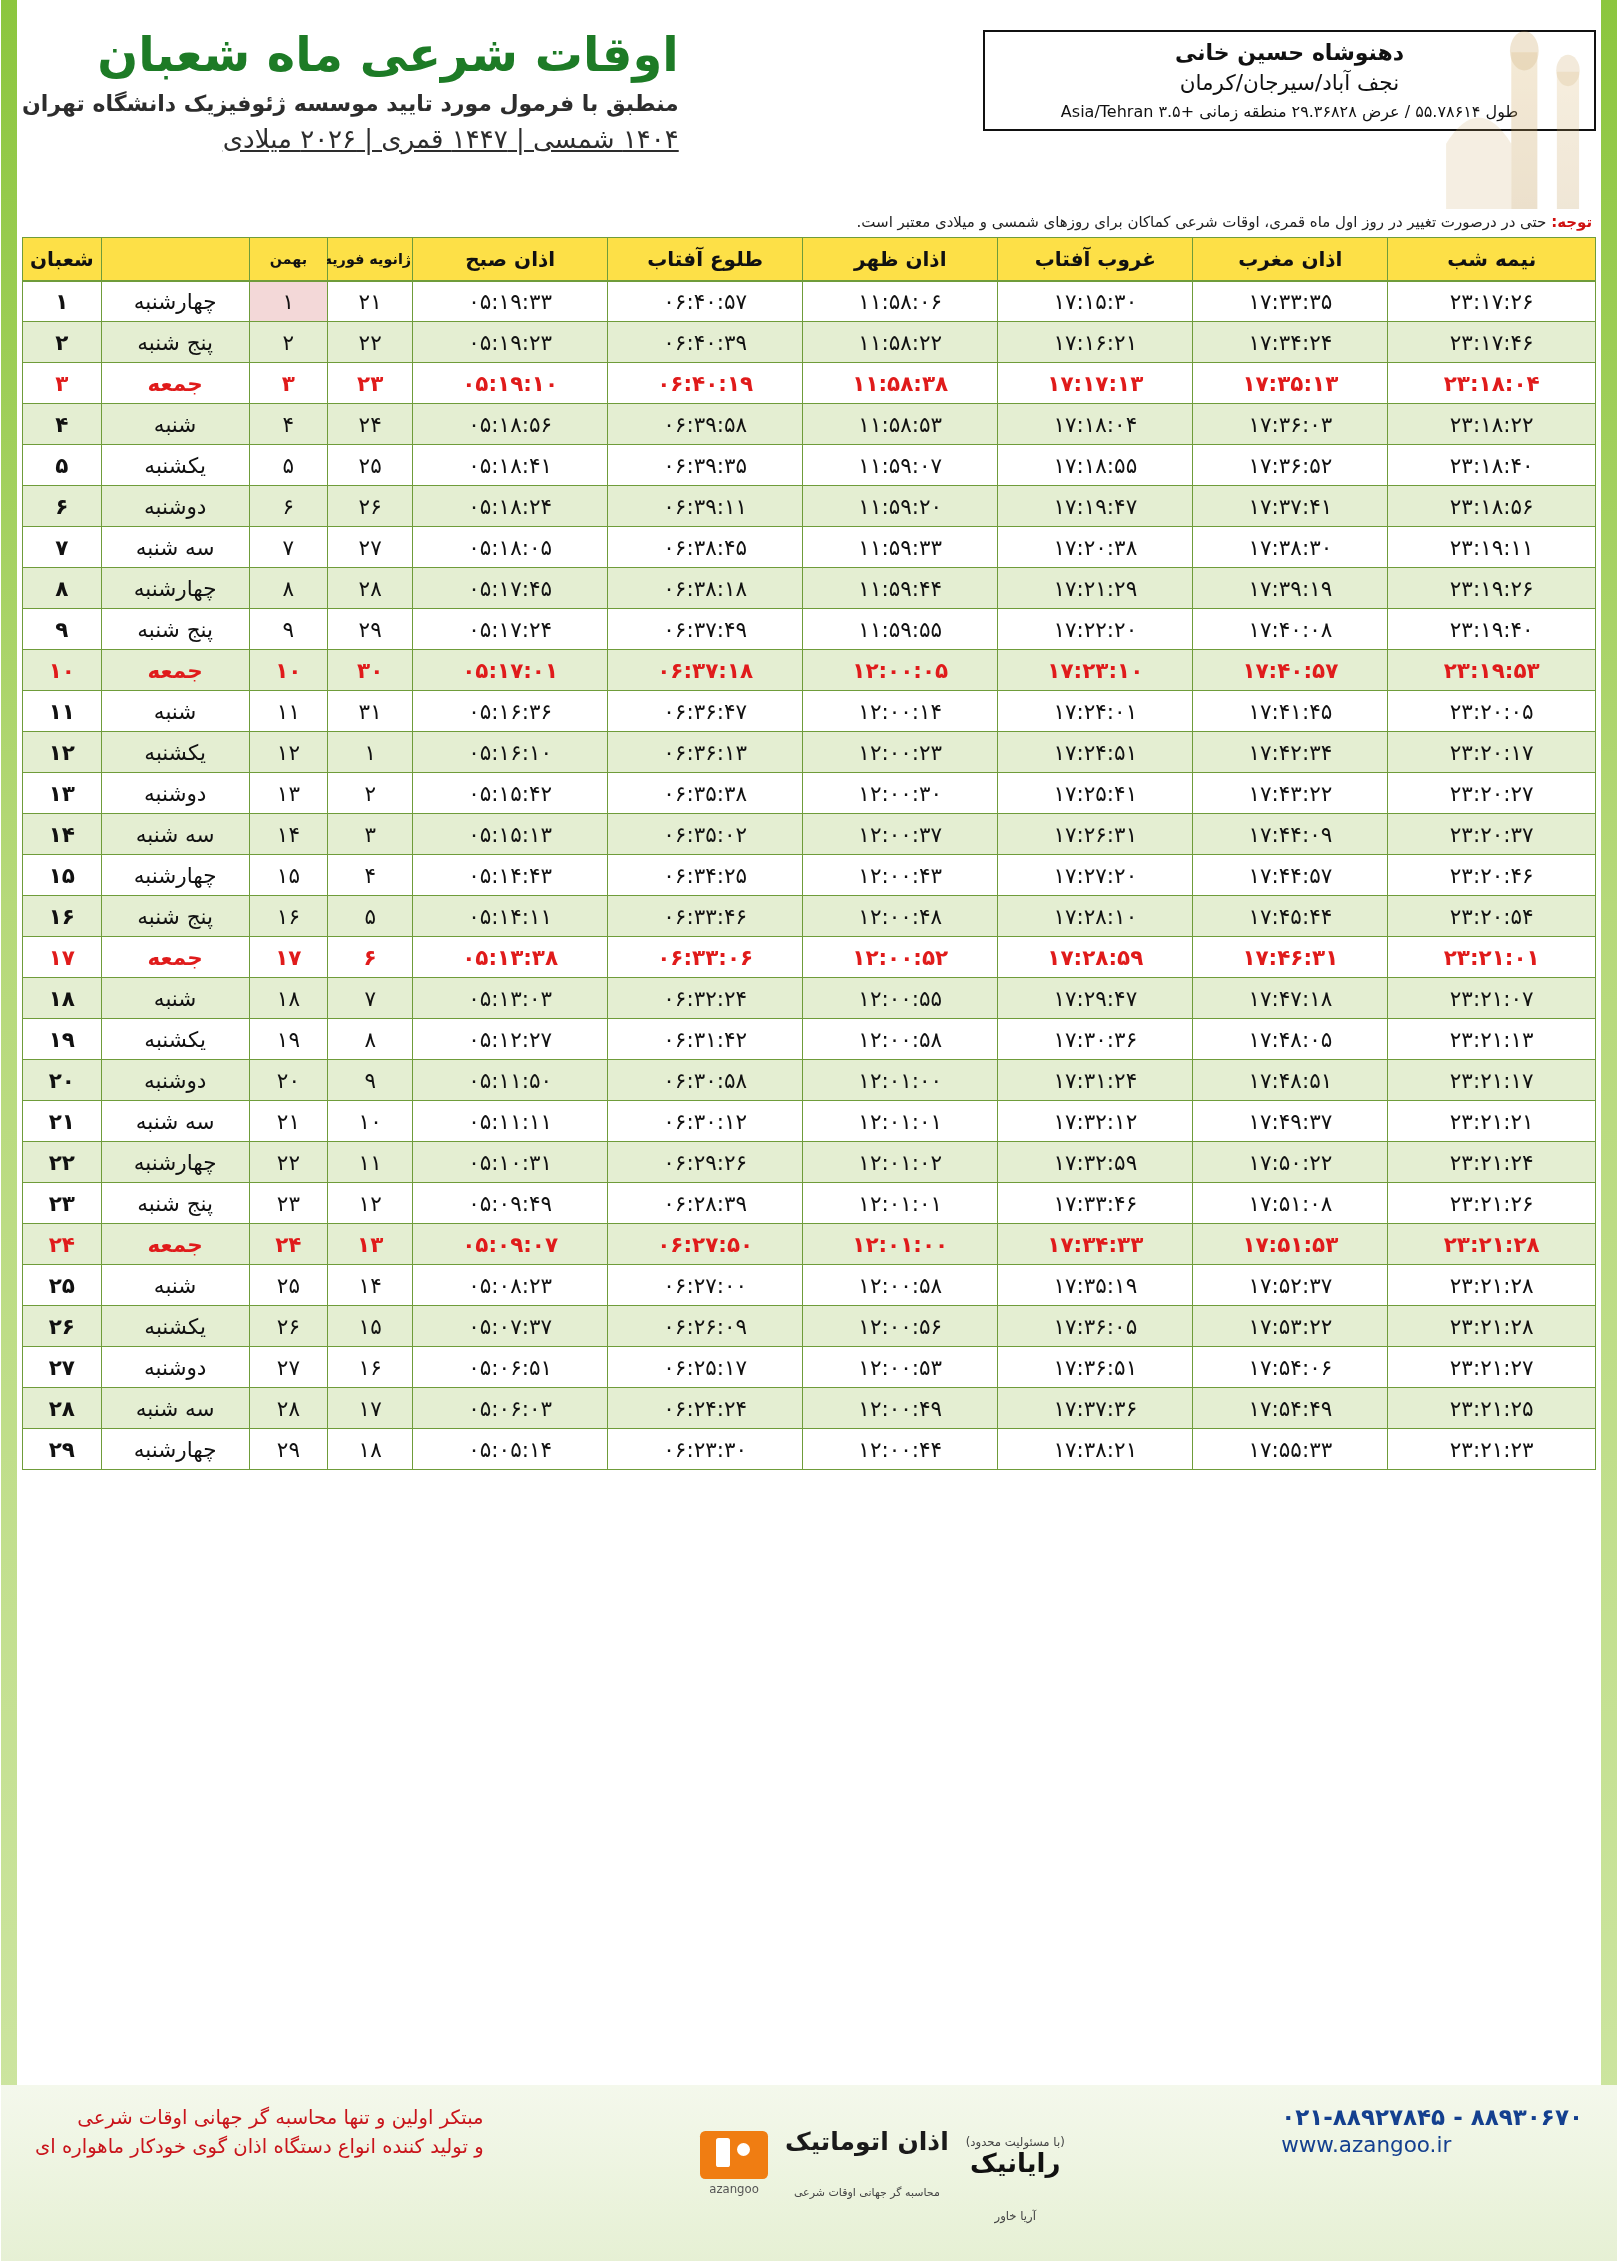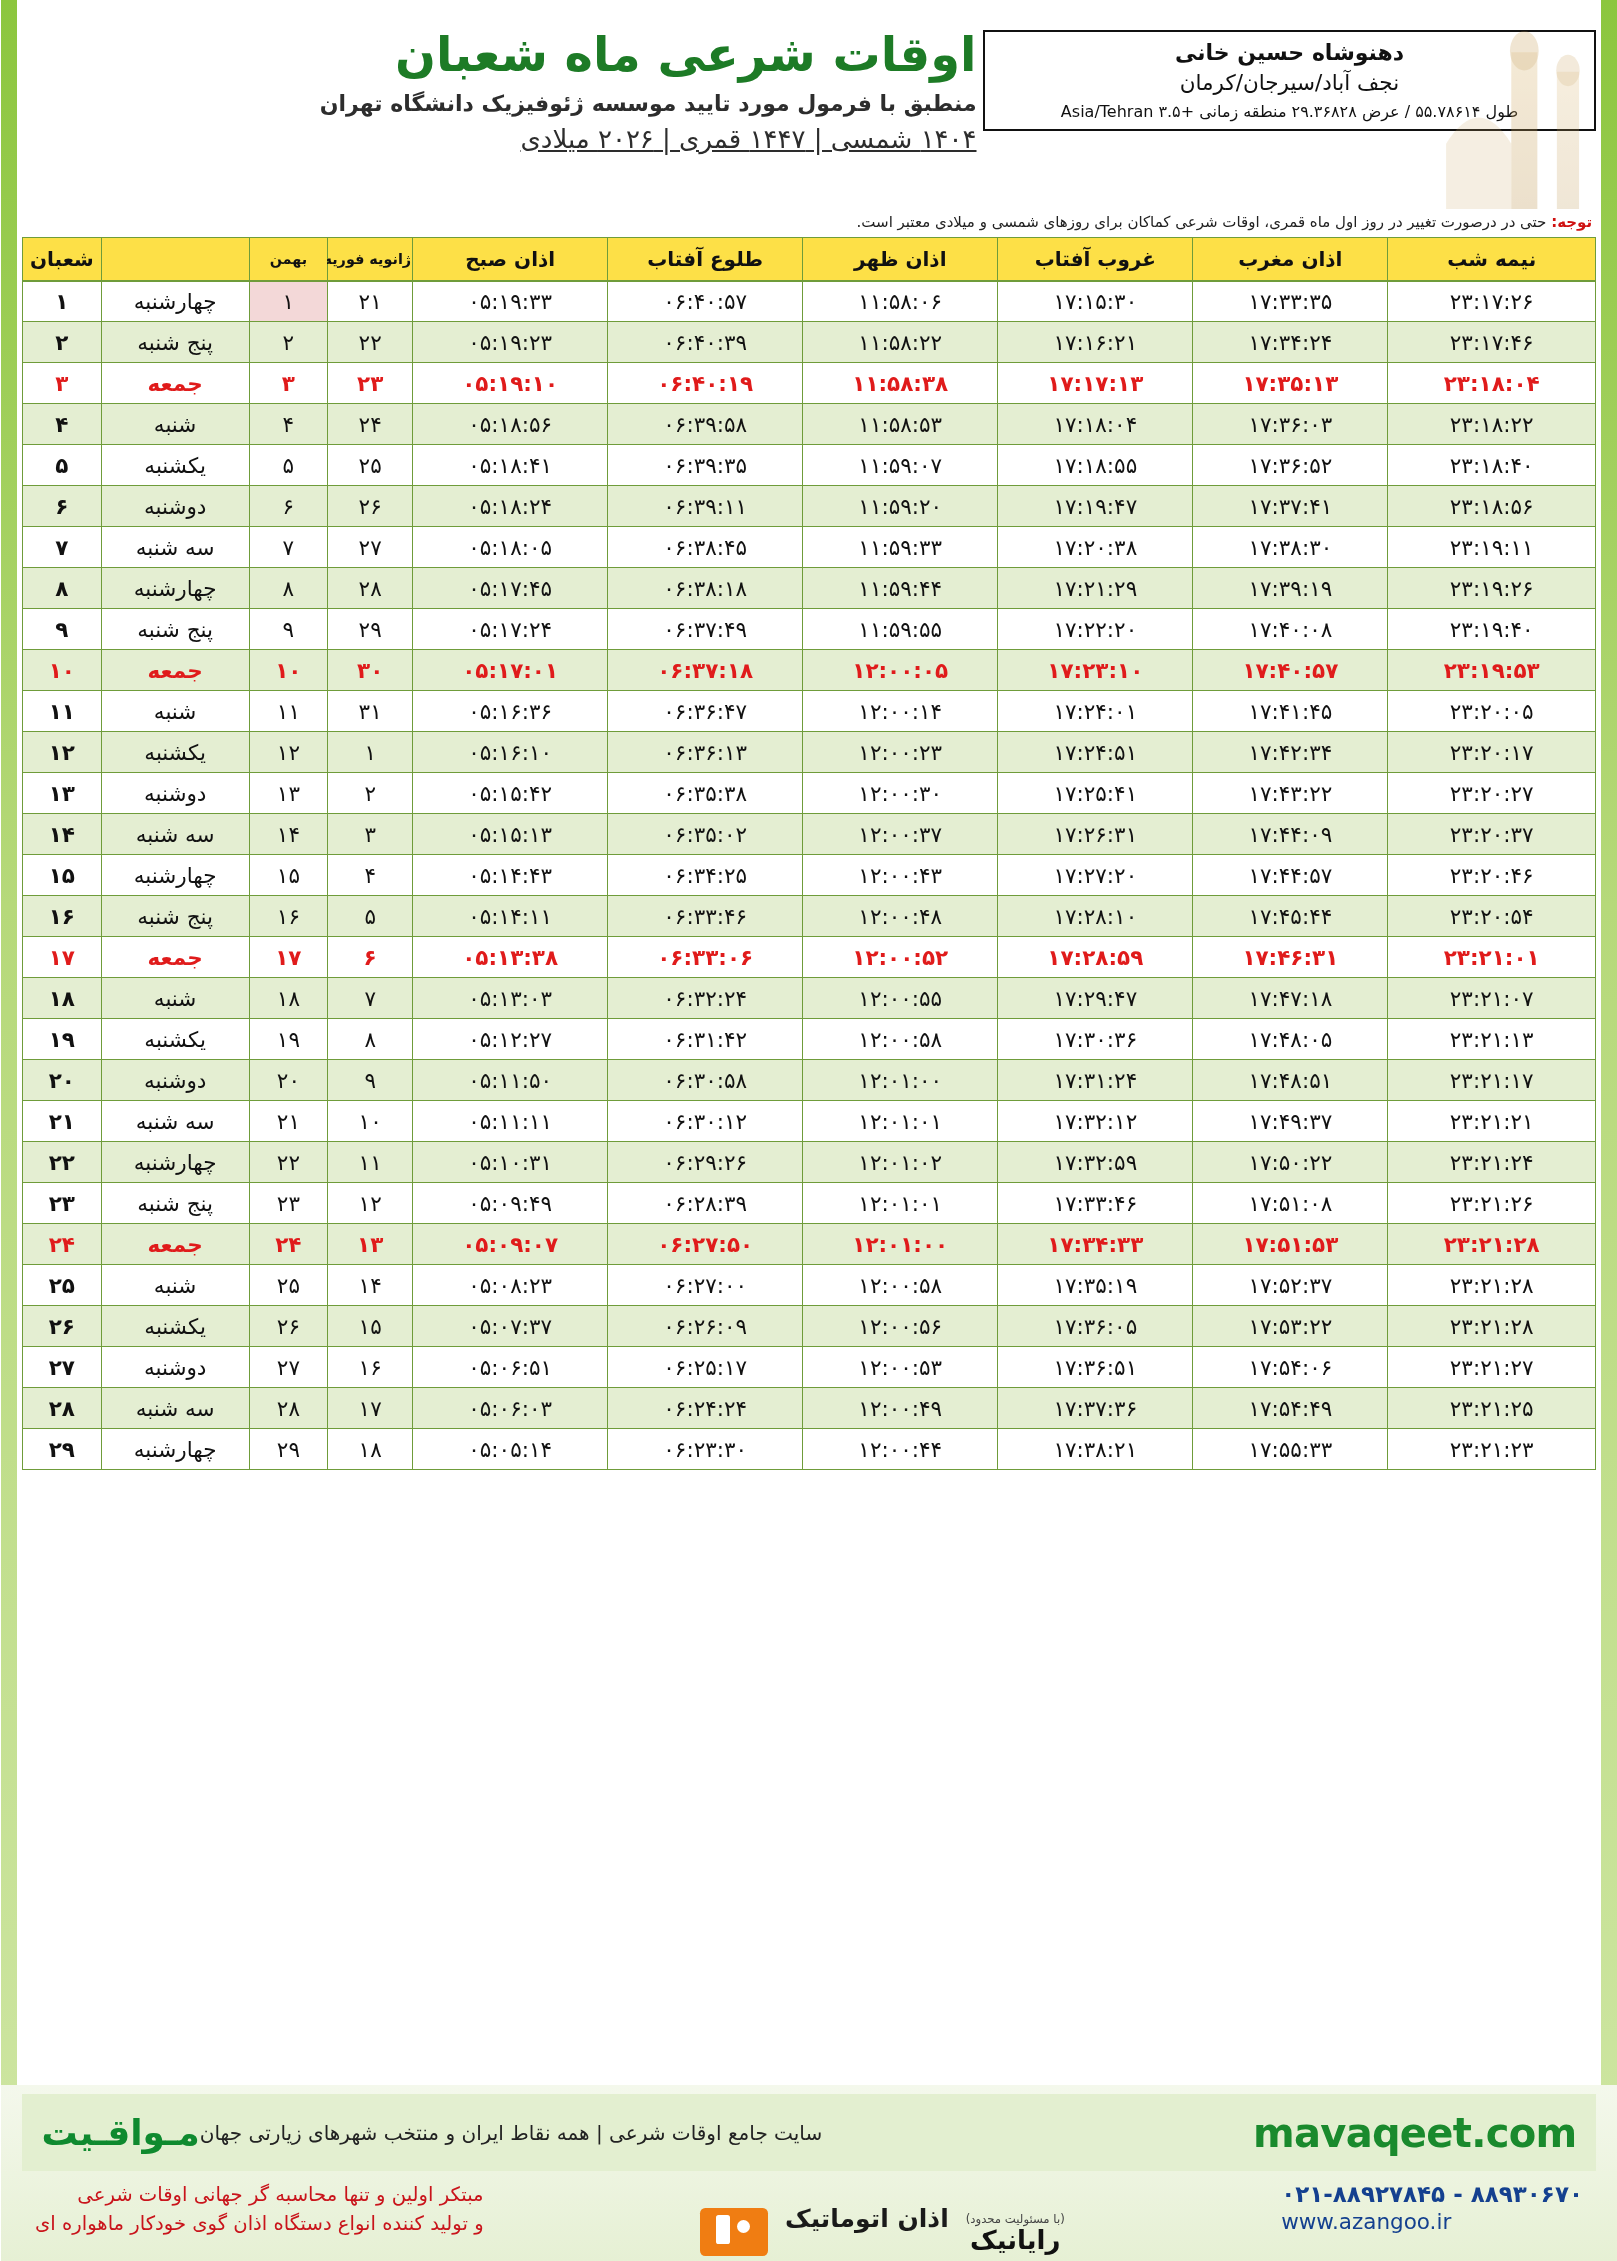--- a/index.html
+++ b/index.html
@@ -36,21 +36,21 @@
     padding: 13px 22px 0 22px;
   }
 
   
   .header {
     position: relative;
     height: 196px;
     display: flex;
     flex-direction: row-reverse;
     align-items: flex-start;
-    justify-content: flex-end;
+    justify-content: space-between;
   }
 
   .title-block {
     text-align: right;
     padding-top: 15.7px;
     padding-right: 6.5px;
     position: relative;
     z-index: 3;
   }
   .title-main {
@@ -687,27 +687,20 @@
           <td>۰۵:۰۵:۱۴</td>
           <td class="greg">۱۸</td>
           <td class="jalali">۲۹</td>
           <td class="dayname">چهارشنبه</td>
           <td class="daynum">۲۹</td>
         </tr>
       </tbody>
   </table>
 
   <div class="footer">
-    <div class="footer-top">
-      <div style="display:flex;flex-direction:row-reverse;align-items:center;">
-        <span class="brand-fa">مـواقـیت</span>
-        <span class="brand-tag">سایت جامع اوقات شرعی | همه نقاط ایران و منتخب شهرهای زیارتی جهان</span>
-      </div>
-      <div class="brand-en">mavaqeet.com</div>
-    </div>
 
     <div class="footer-bottom">
       <div class="fb-right">
         <div class="fb-line1">مبتکر اولین و تنها محاسبه گر جهانی اوقات شرعی</div>
         <div class="fb-line2">و تولید کننده انواع دستگاه اذان گوی خودکار ماهواره ای</div>
       </div>
 
       <div class="logos">
         <div class="logo-azangoo">
           <div class="mark"></div>

